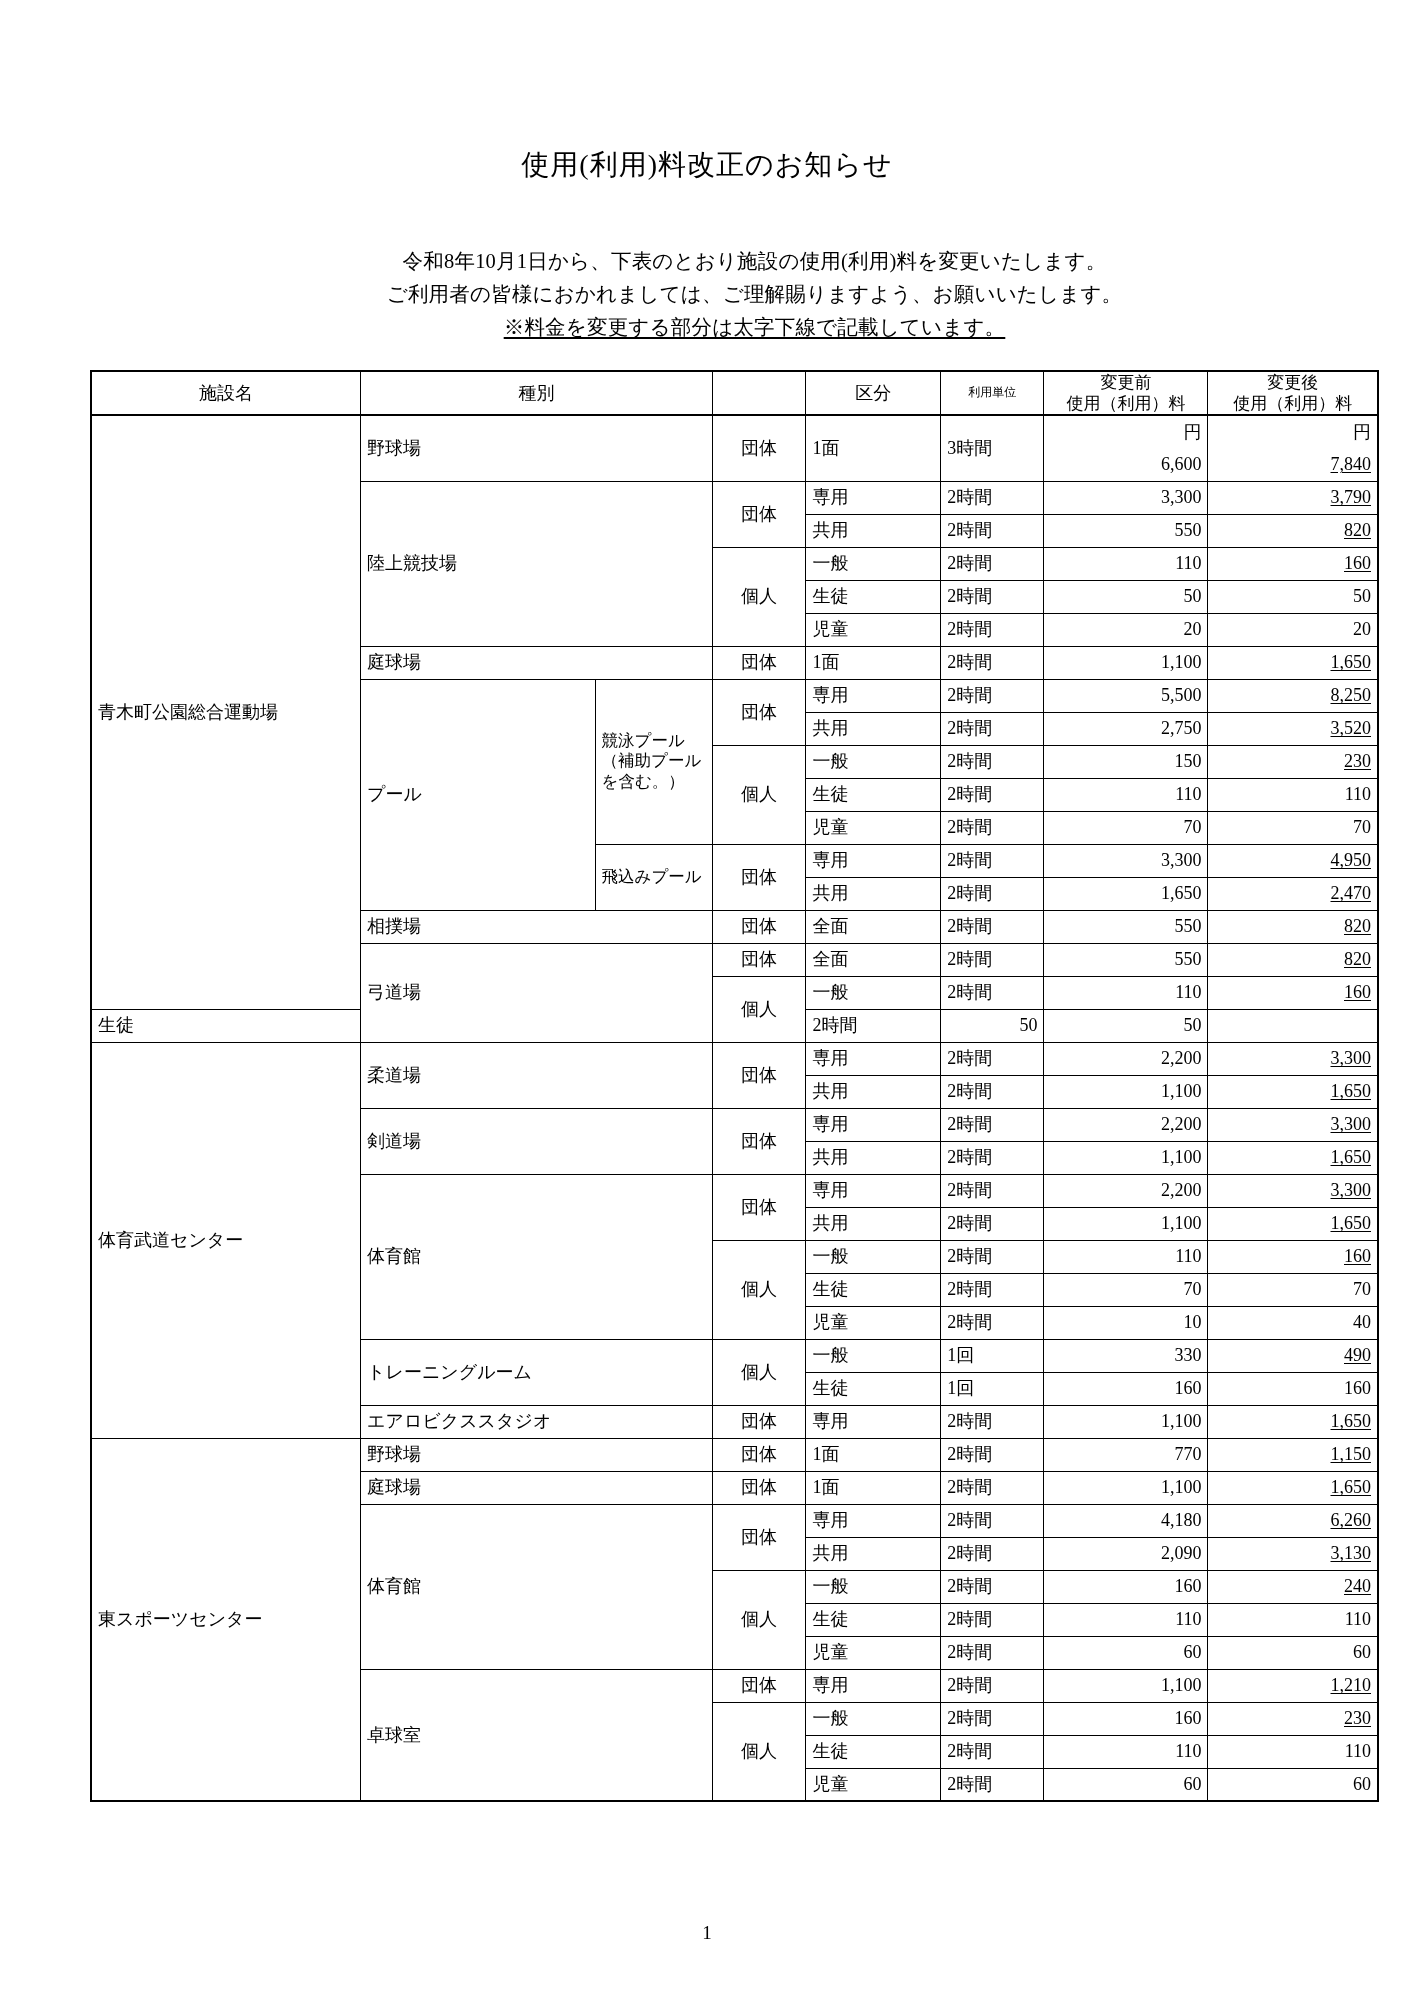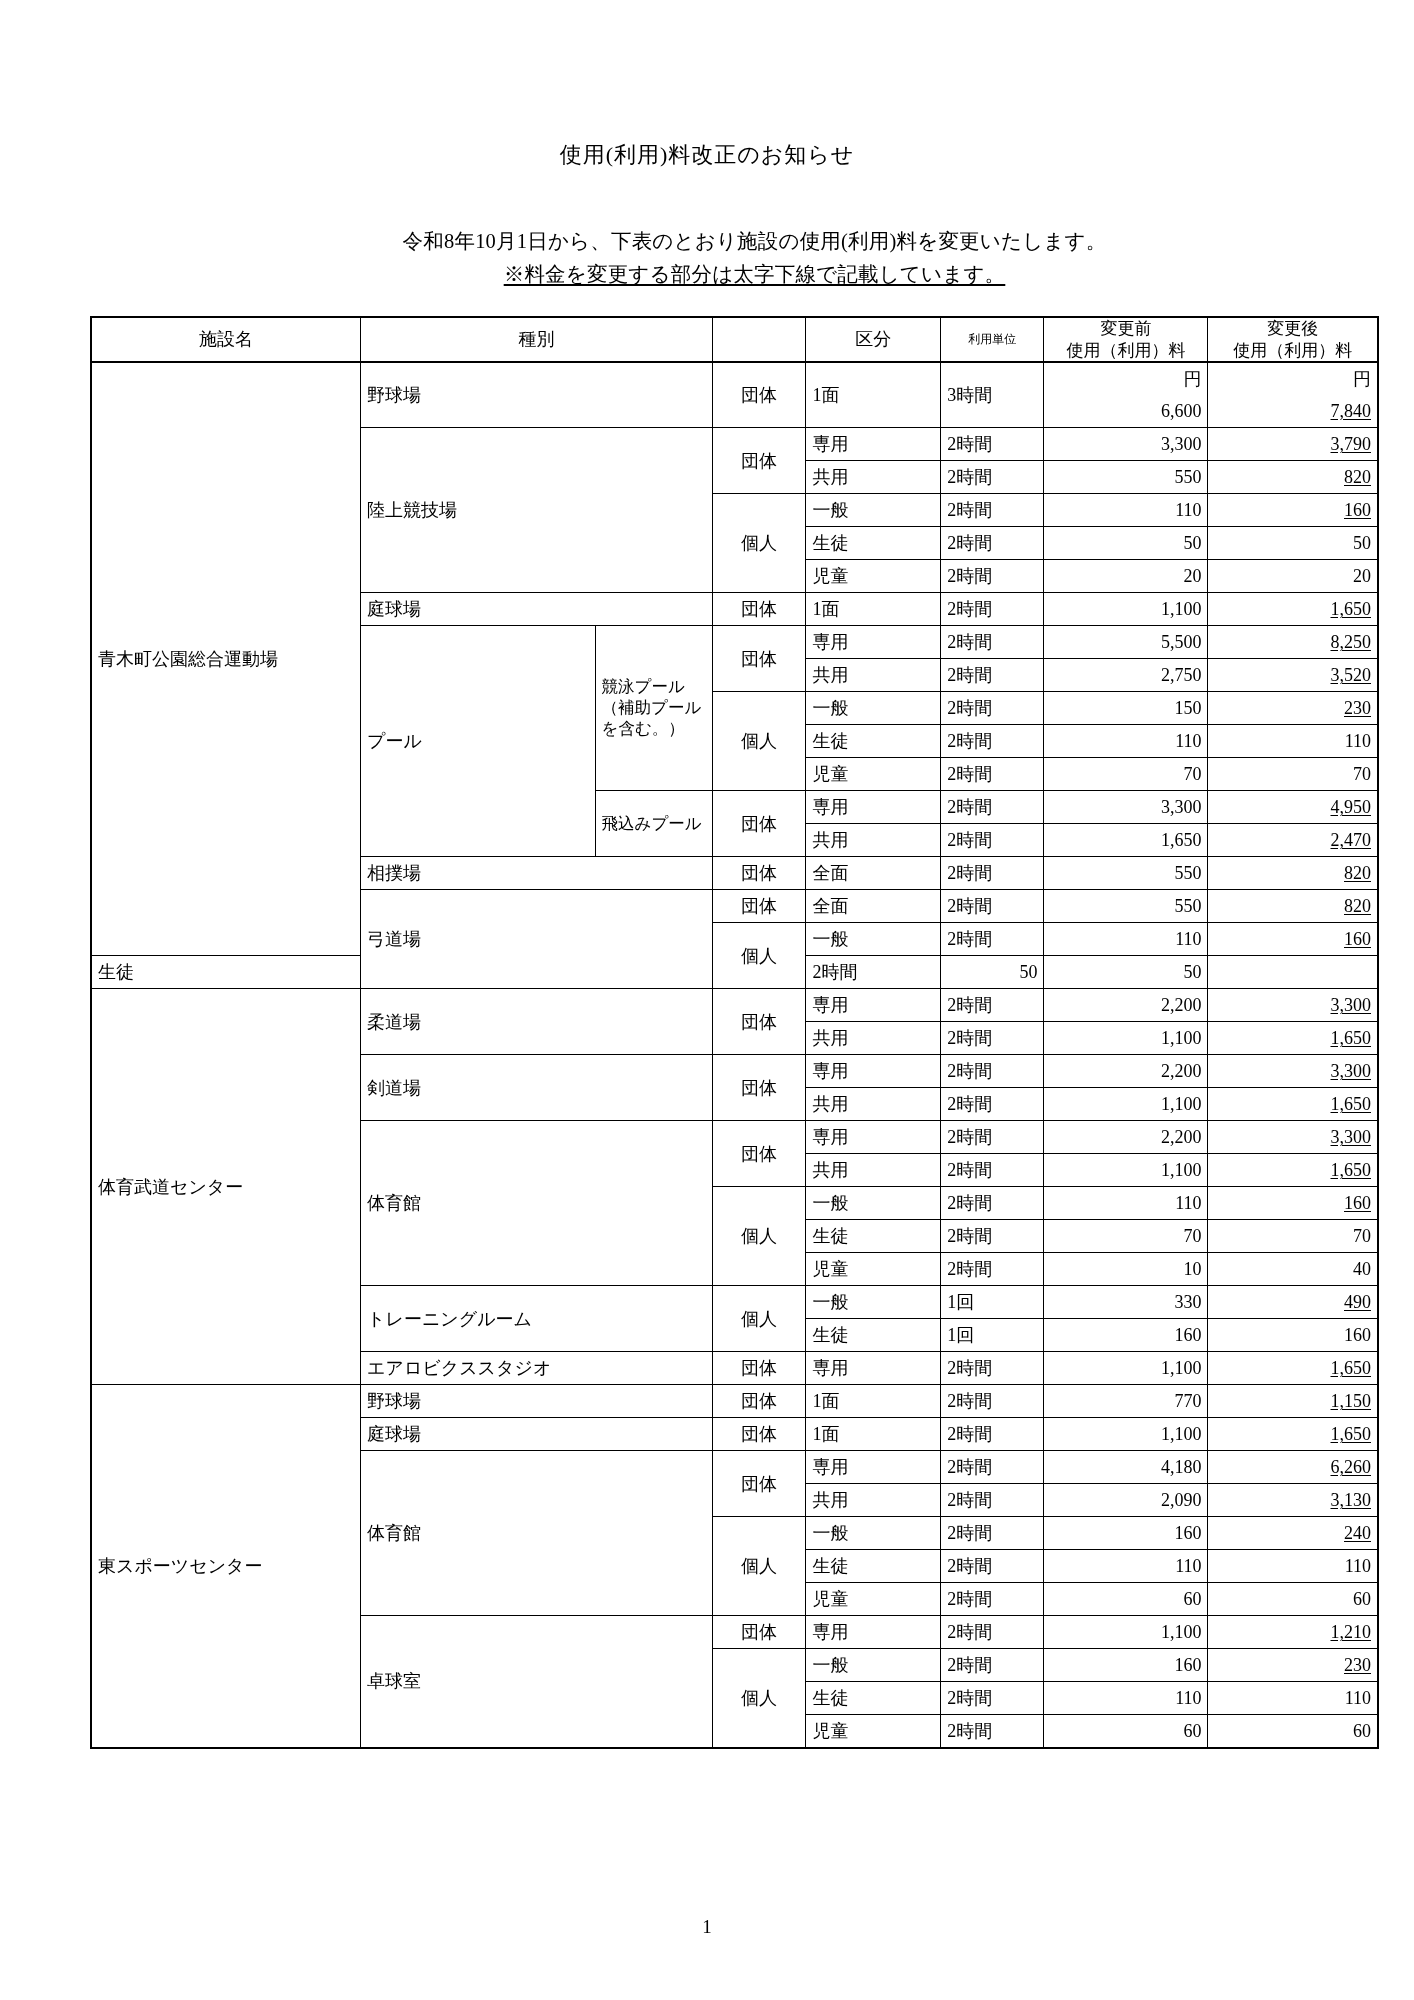--- a/index.html
+++ b/index.html
@@ -17,23 +17,23 @@
   }
   .page {
     position: relative;
     width: 1414px;
     height: 2000px;
     box-sizing: border-box;
     padding: 0;
   }
   .doc-title {
     text-align: center;
-    font-size: 22px;
+    font-size: 28px;
     letter-spacing: 1px;
-    margin: 0;
+    margin: 6px;
     padding-top: 140px;
     font-weight: normal;
   }
   .intro {
     margin: 0;
     padding: 55px 0 0 95px;
     font-size: 20.5px;
     line-height: 1.62;
     letter-spacing: 0.2px;
   }
@@ -115,20 +115,21 @@
 </style>
 </head>
 <body>
 
 <div class="page">
 
   <h1 class="doc-title">使用(利用)料改正のお知らせ</h1>
 
   <div class="intro">
     <div>令和8年10月1日から、下表のとおり施設の使用(利用)料を変更いたします。</div>
+    <div>ご利用者の皆様におかれましては、ご理解賜りますよう、お願いいたします。</div>
     <div class="ul-line">※料金を変更する部分は太字下線で記載しています。</div>
   </div>
 
   <table class="fee">
     <colgroup>
       <col class="c-fac">
         <col class="c-kind">
         <col class="c-sub">
         <col class="c-grp">
       <col class="c-div">

